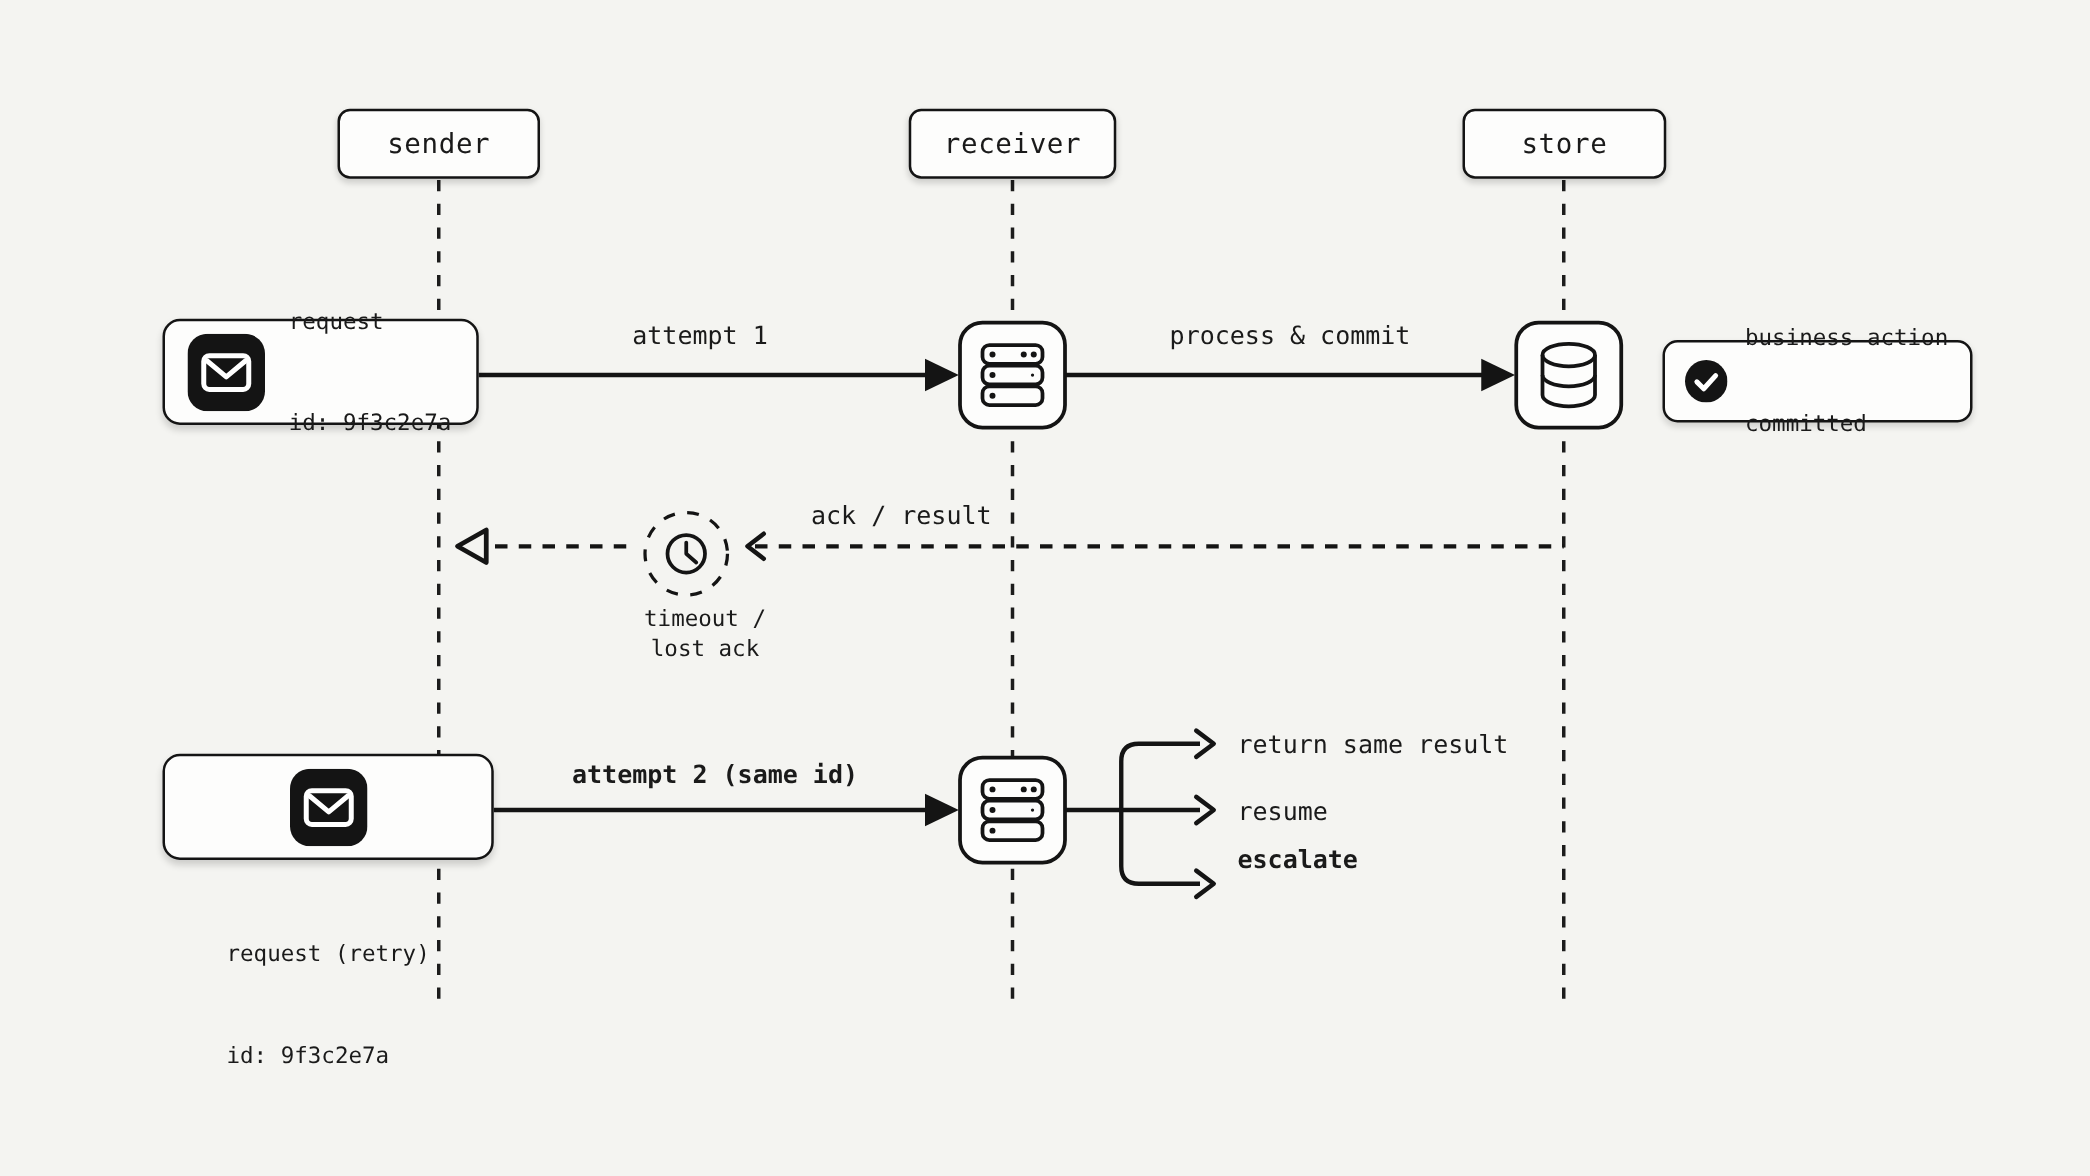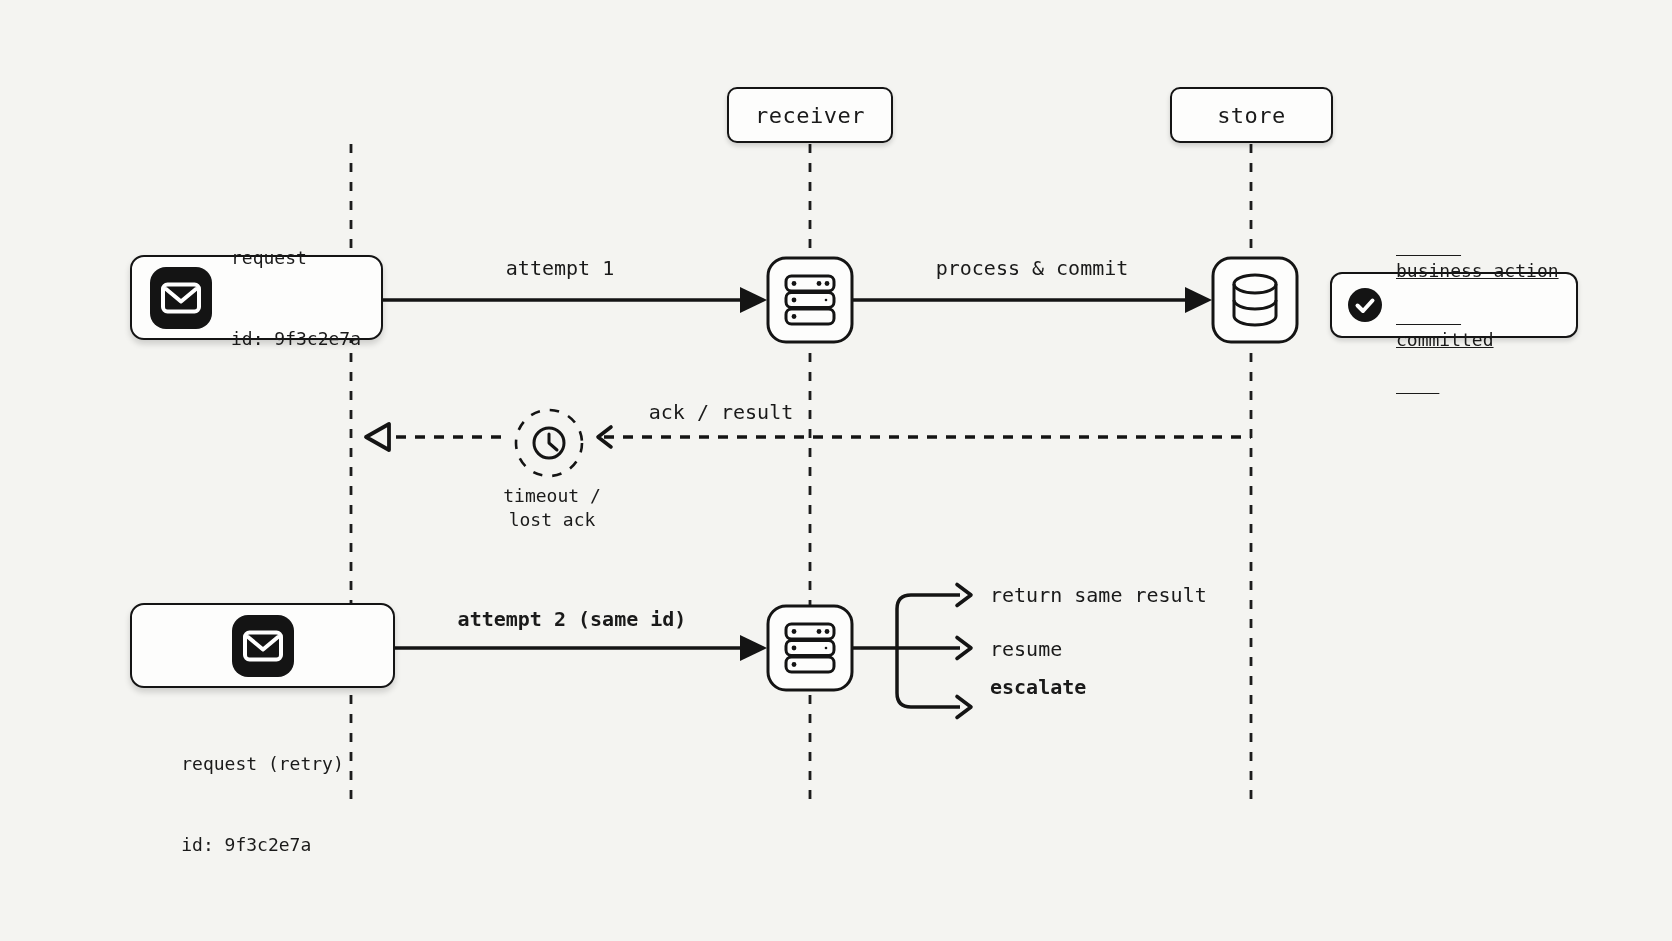--- a/index.html
+++ b/index.html
@@ -40,28 +40,27 @@
     background:#fdfdfc;border:2.5px solid #141414;border-radius:14px;
     box-shadow:0 4px 6px rgba(0,0,0,.16);
   }
   .msg-text{font-size:18px;line-height:27px;white-space:pre;}
   .msg-text span{display:block;}
   .badge{
     position:absolute;height:66px;box-sizing:border-box;
     display:flex;align-items:center;gap:14px;padding:0 16px;
     background:#fdfdfc;border:2.5px solid #141414;border-radius:12px;
     box-shadow:0 3px 5px rgba(0,0,0,.14);
-    text-decoration:underline;
   }
   .badge-text{font-size:18px;line-height:23px;white-space:pre;}
   .badge-text span{display:block;}
   .label{position:absolute;font-size:20px;white-space:nowrap;}
   .label.center{transform:translate(-50%,-50%);}
   .label.left-mid{transform:translate(0,-50%);}
-  .timeout-note{position:absolute;font-size:18px;line-height:24px;text-align:center;transform:translateX(-50%);}
+  .timeout-note{position:absolute;font-size:18px;line-height:24px;text-align:center;transform:translateX(-50%);margin-left:12px;}
   .timeout-note span{display:block;}
   .envelope-wrap{flex:0 0 auto;display:flex;}
   .check-wrap{flex:0 0 auto;display:flex;}
 </style>
 </head>
 <body>
 
 <div class="stage">
 
   <svg class="layer" width="1672" height="941" viewBox="0 0 1672 941">
@@ -126,20 +125,23 @@
       <path class="branch" d="M 852 648 H 897"></path>
       <path class="branch" d="M 897 648 V 609 Q 897 595 911 595 H 960"></path>
       <path class="branch" d="M 897 648 H 960"></path>
       <path class="branch" d="M 897 648 V 693 Q 897 707 911 707 H 960"></path>
     </g>
     <polyline class="chev" points="957,584.5 971,595 957,605.5"></polyline>
     <polyline class="chev" points="957,637.5 971,648 957,658.5"></polyline>
     <polyline class="chev" points="957,696.5 971,707 957,717.5"></polyline>
   </svg>
 
+  <div class="lane-header" style="left:270px;top:87px;width:162px;">
+    <span>sender</span>
+  </div>
   <div class="lane-header" style="left:727px;top:87px;width:166px;">
     <span>receiver</span>
   </div>
   <div class="lane-header" style="left:1170px;top:87px;width:163px;">
     <span>store</span>
   </div>
 
   <div class="msg-box" style="left:130px;top:255px;width:253px;">
     <span class="envelope-wrap">
       <svg width="62" height="62" viewBox="0 0 62 62">

